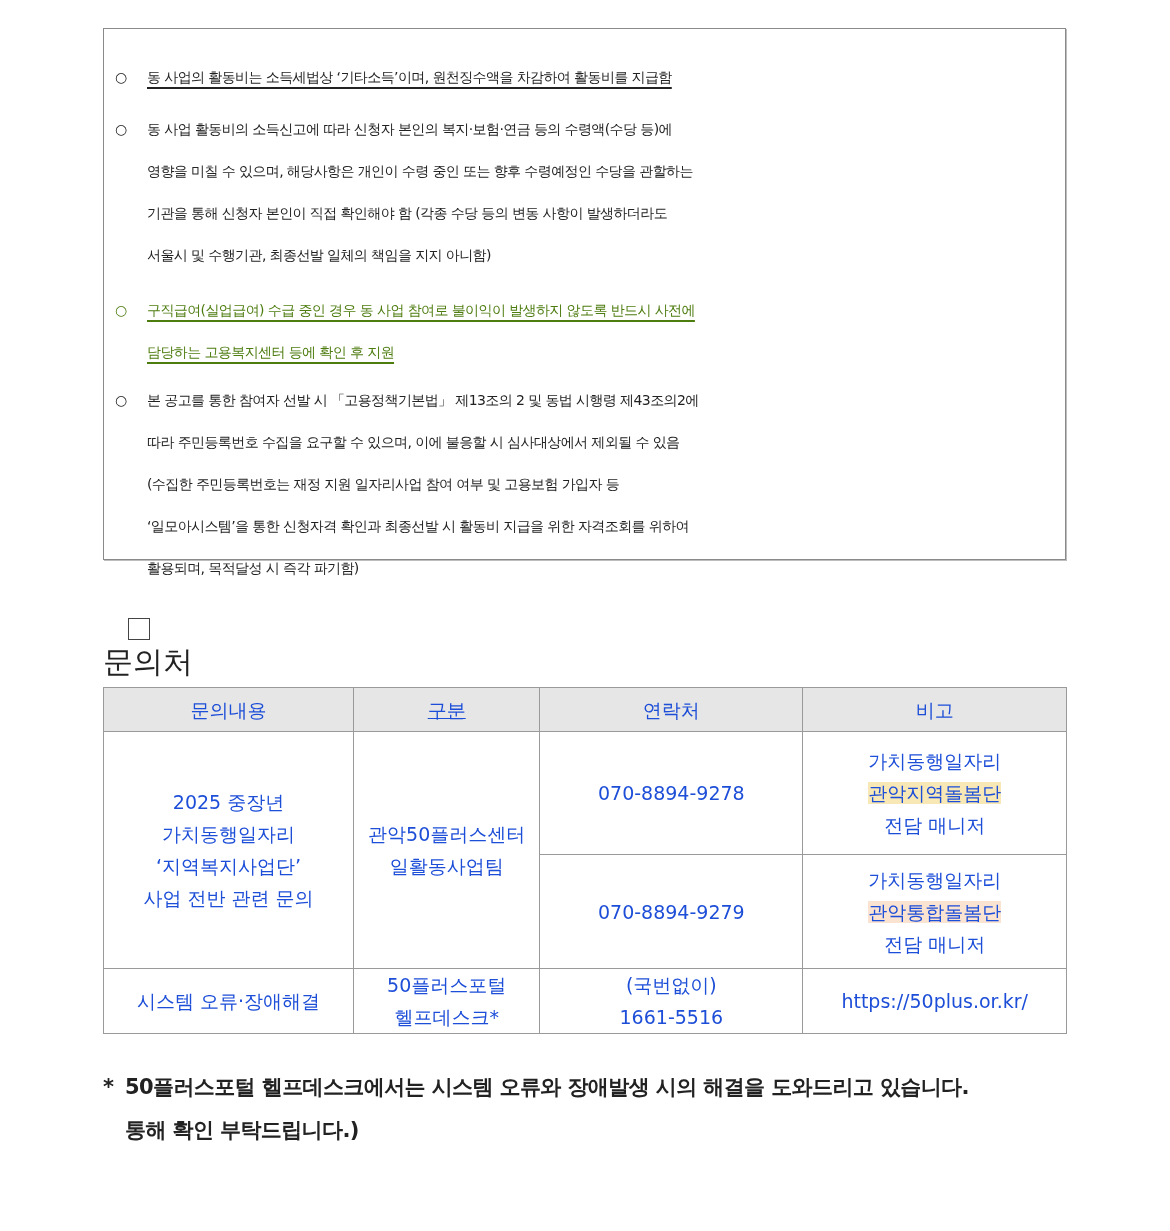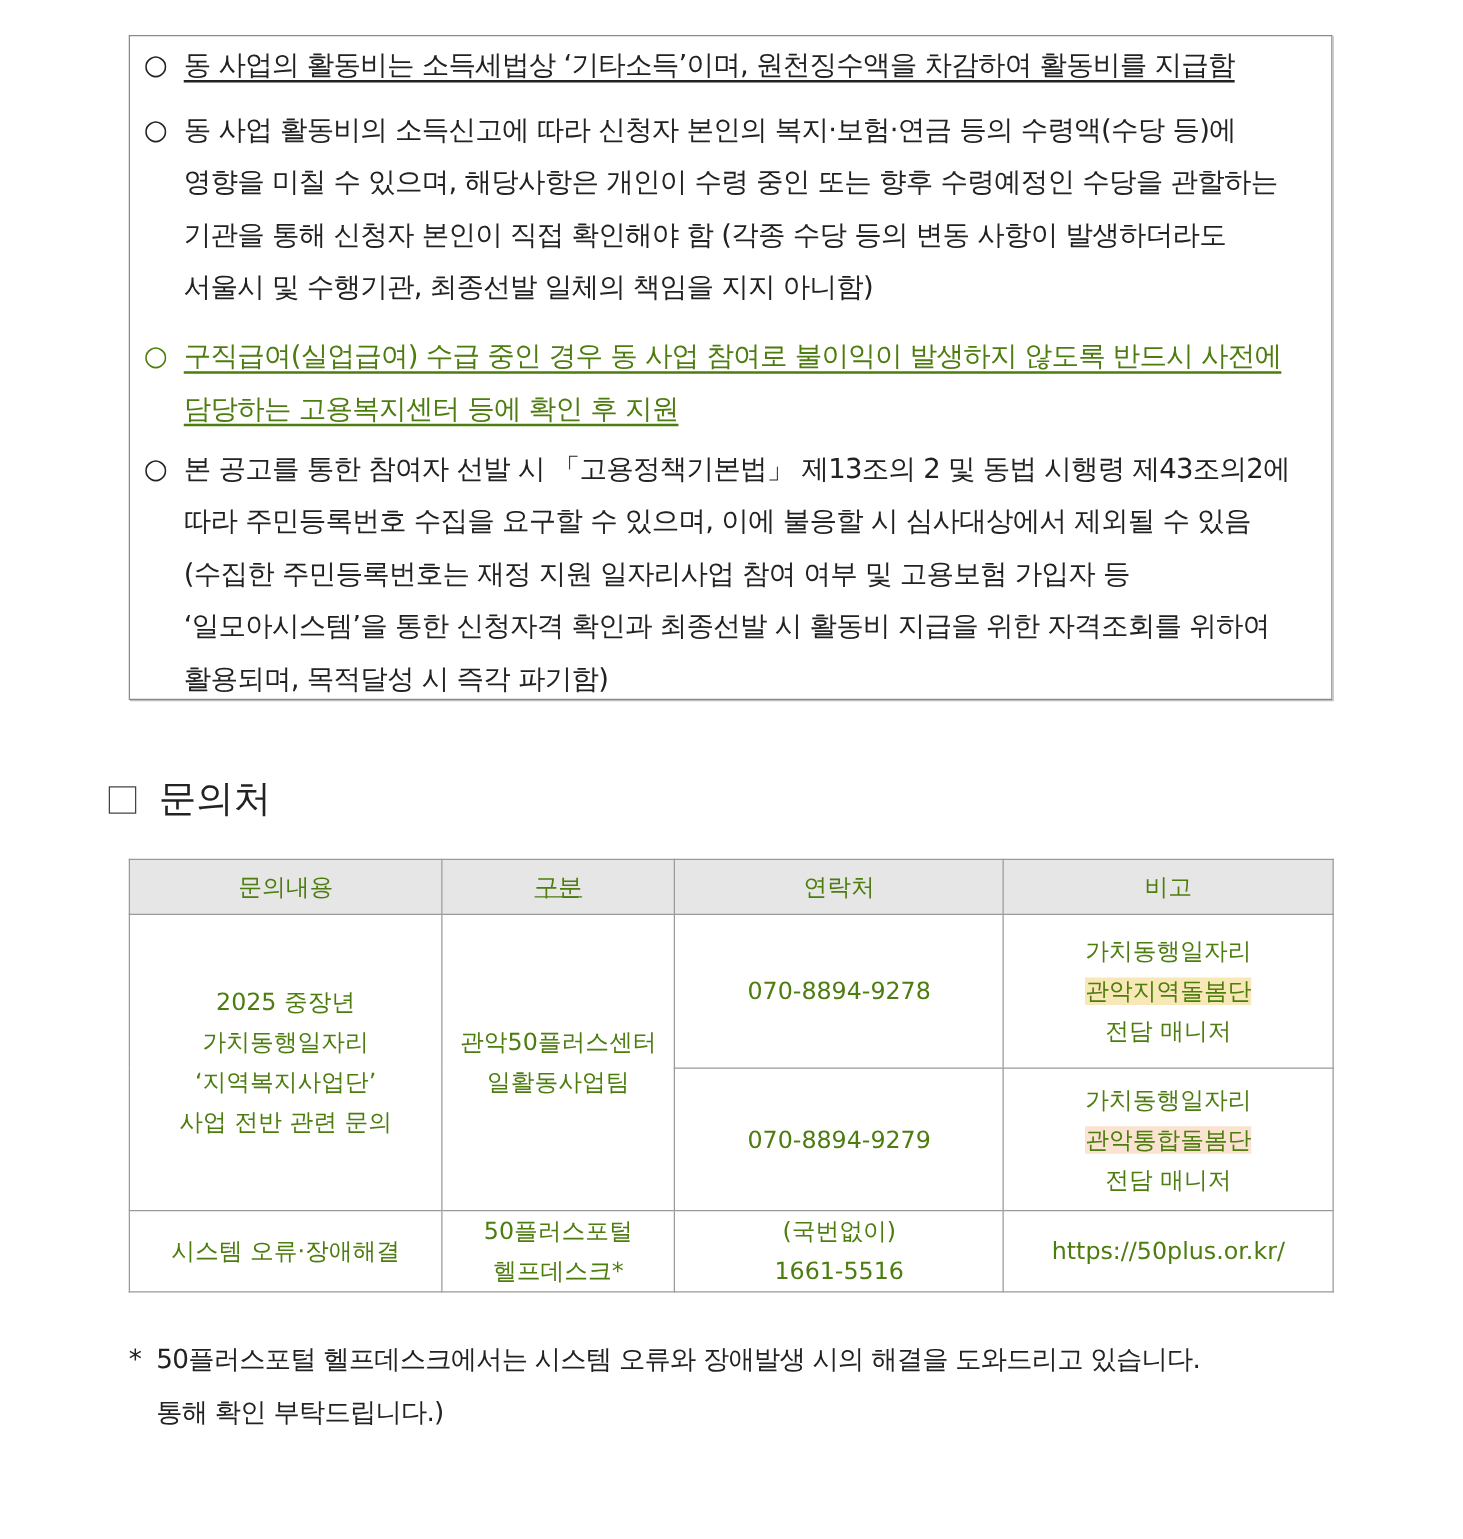--- a/index.html
+++ b/index.html
@@ -22,24 +22,25 @@
       width: 963px;
       height: 532px;
       border: 1px solid #8a8a8a;
       box-shadow: 1px 1px 0 #bdbdbd;
       box-sizing: border-box;
     }
     .bullet {
       position: absolute;
       left: 11px;
       width: 945px;
-      font-size: 22px;
+      font-size: 14px;
       line-height: 42px;
       letter-spacing: -0.6px;
       white-space: nowrap;
+      margin-top: 24px;
     }
     .bullet .mark {
       display: inline-block;
       width: 32px;
     }
     .bullet .line {
       display: block;
       white-space: nowrap;
     }
     .bullet .indent {
@@ -51,43 +52,44 @@
       text-underline-offset: 5px;
     }
     .blue { color: #4d7c0f; }
     .b1 { top: 3px; }
     .b2 { top: 55px; }
     .b3 { top: 236px; }
     .b4 { top: 326px; }
 
     .section-title {
       position: absolute;
-      left: 87px;
+      left: 103px;
       top: 618px;
       font-size: 30px;
       line-height: 44px;
       display: flex;
       align-items: center;
+      flex-direction: column;
     }
     .section-title .sq {
       width: 22px;
       height: 22px;
       border: 1.5px solid #444;
       margin-right: 18px;
       box-sizing: border-box;
     }
 
     table.contact {
       position: absolute;
       left: 103px;
       top: 687px;
       width: 964px;
       border-collapse: collapse;
       font-size: 19px;
-      color: #4d7c0f;
+      color: #1d4ed8;
     }
     table.contact th, table.contact td {
       border: 1.5px solid #9a9a9a;
       text-align: center;
       vertical-align: middle;
       padding: 0;
       line-height: 32px;
     }
     table.contact th {
       background: #e6e6e6;
@@ -107,20 +109,21 @@
 
     .footnote {
       position: absolute;
       left: 103px;
       top: 1066px;
       width: 980px;
       font-size: 21px;
       line-height: 43px;
       letter-spacing: -0.6px;
       white-space: nowrap;
+      font-weight: bold;
     }
     .footnote .star {
       display: inline-block;
       width: 22px;
     }
     .footnote .line { display: block; }
     .footnote .indent { padding-left: 22px; }
   </style>
 </head>
 <body>

